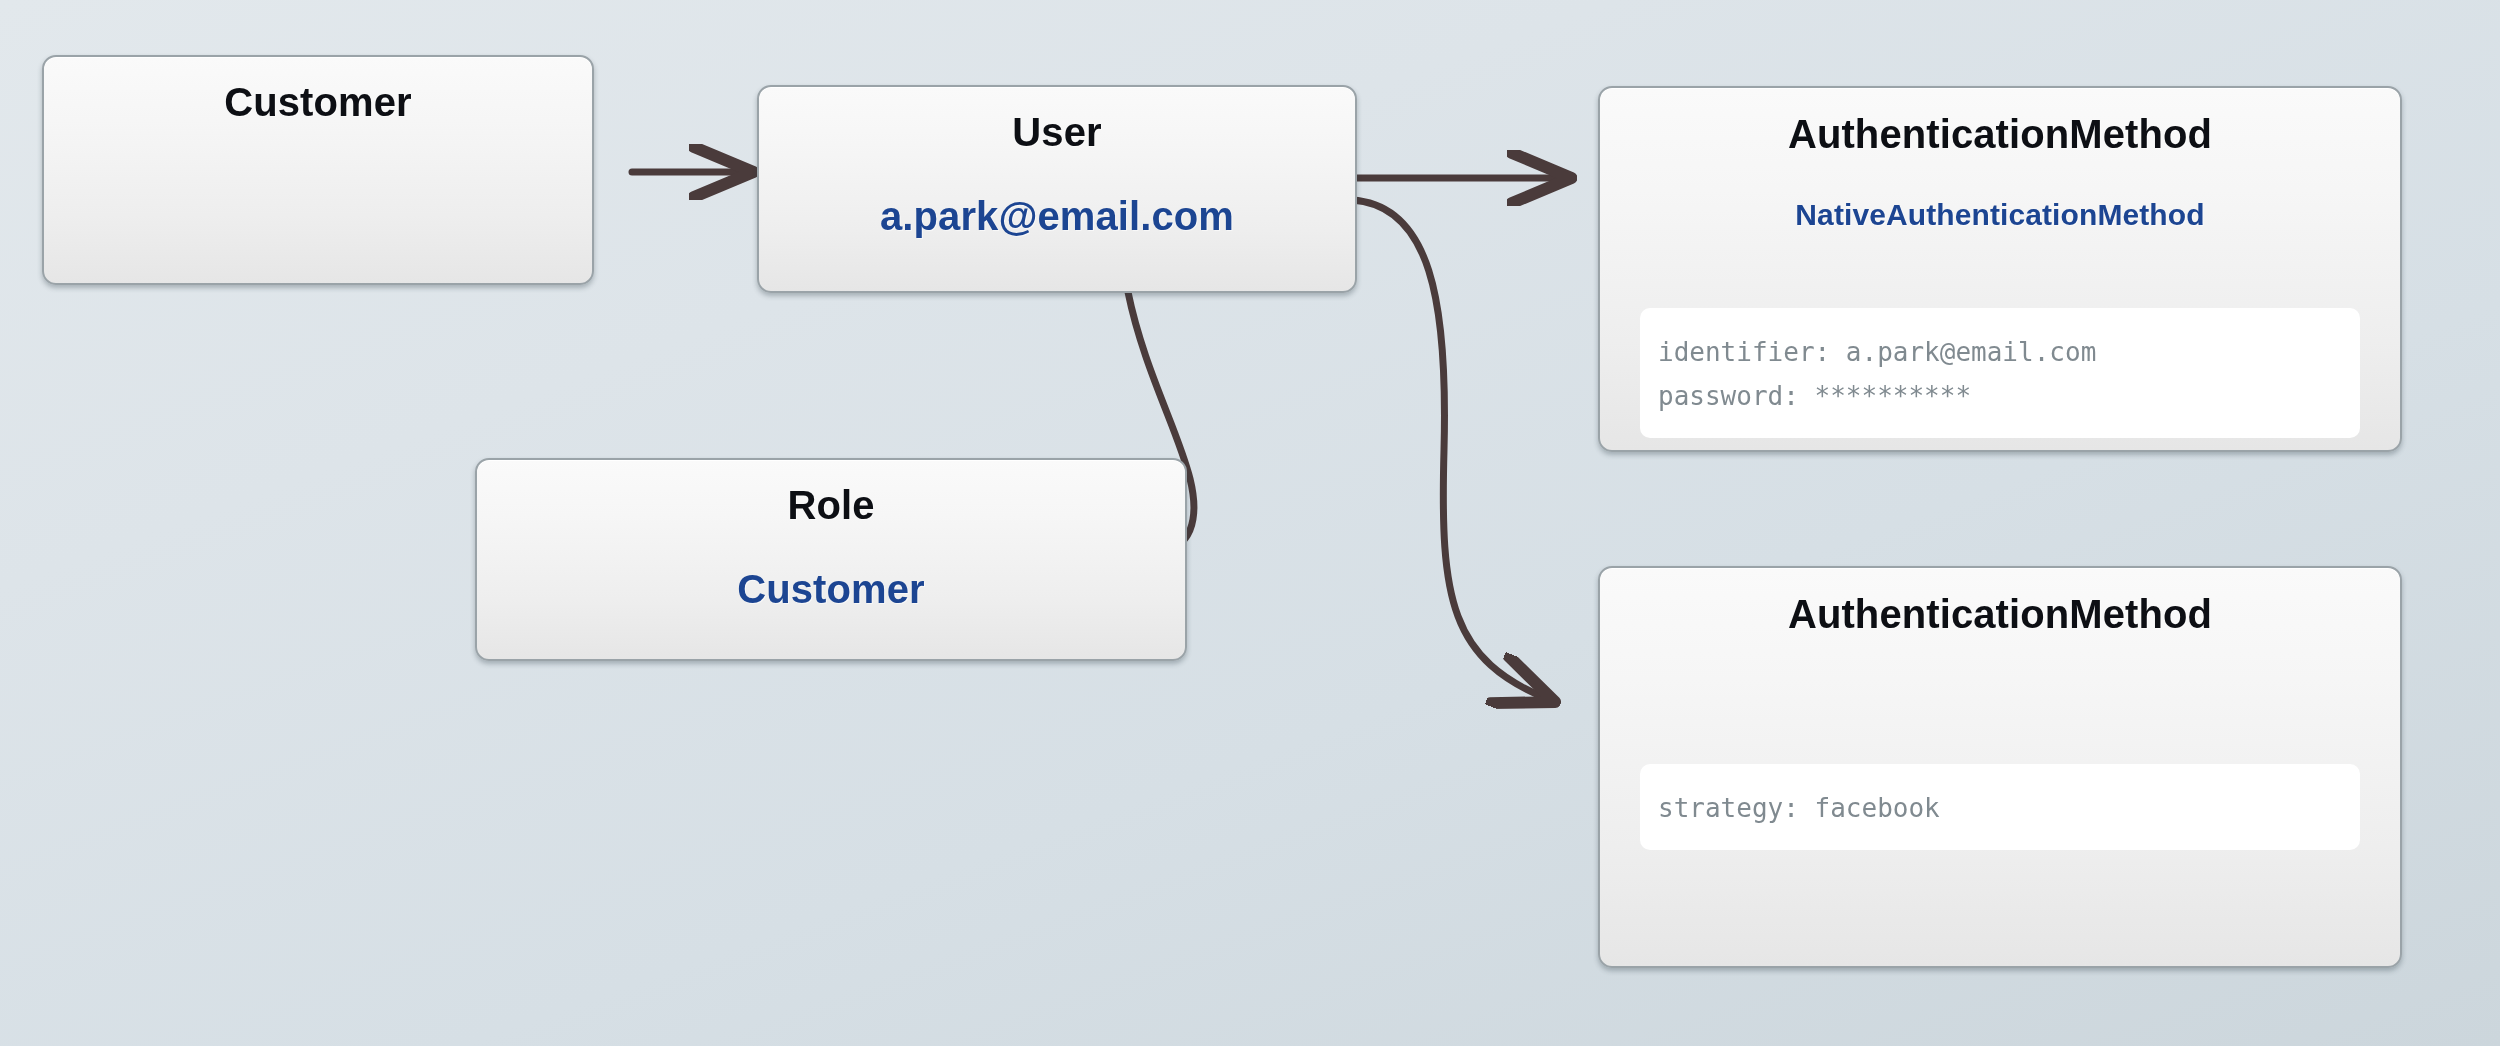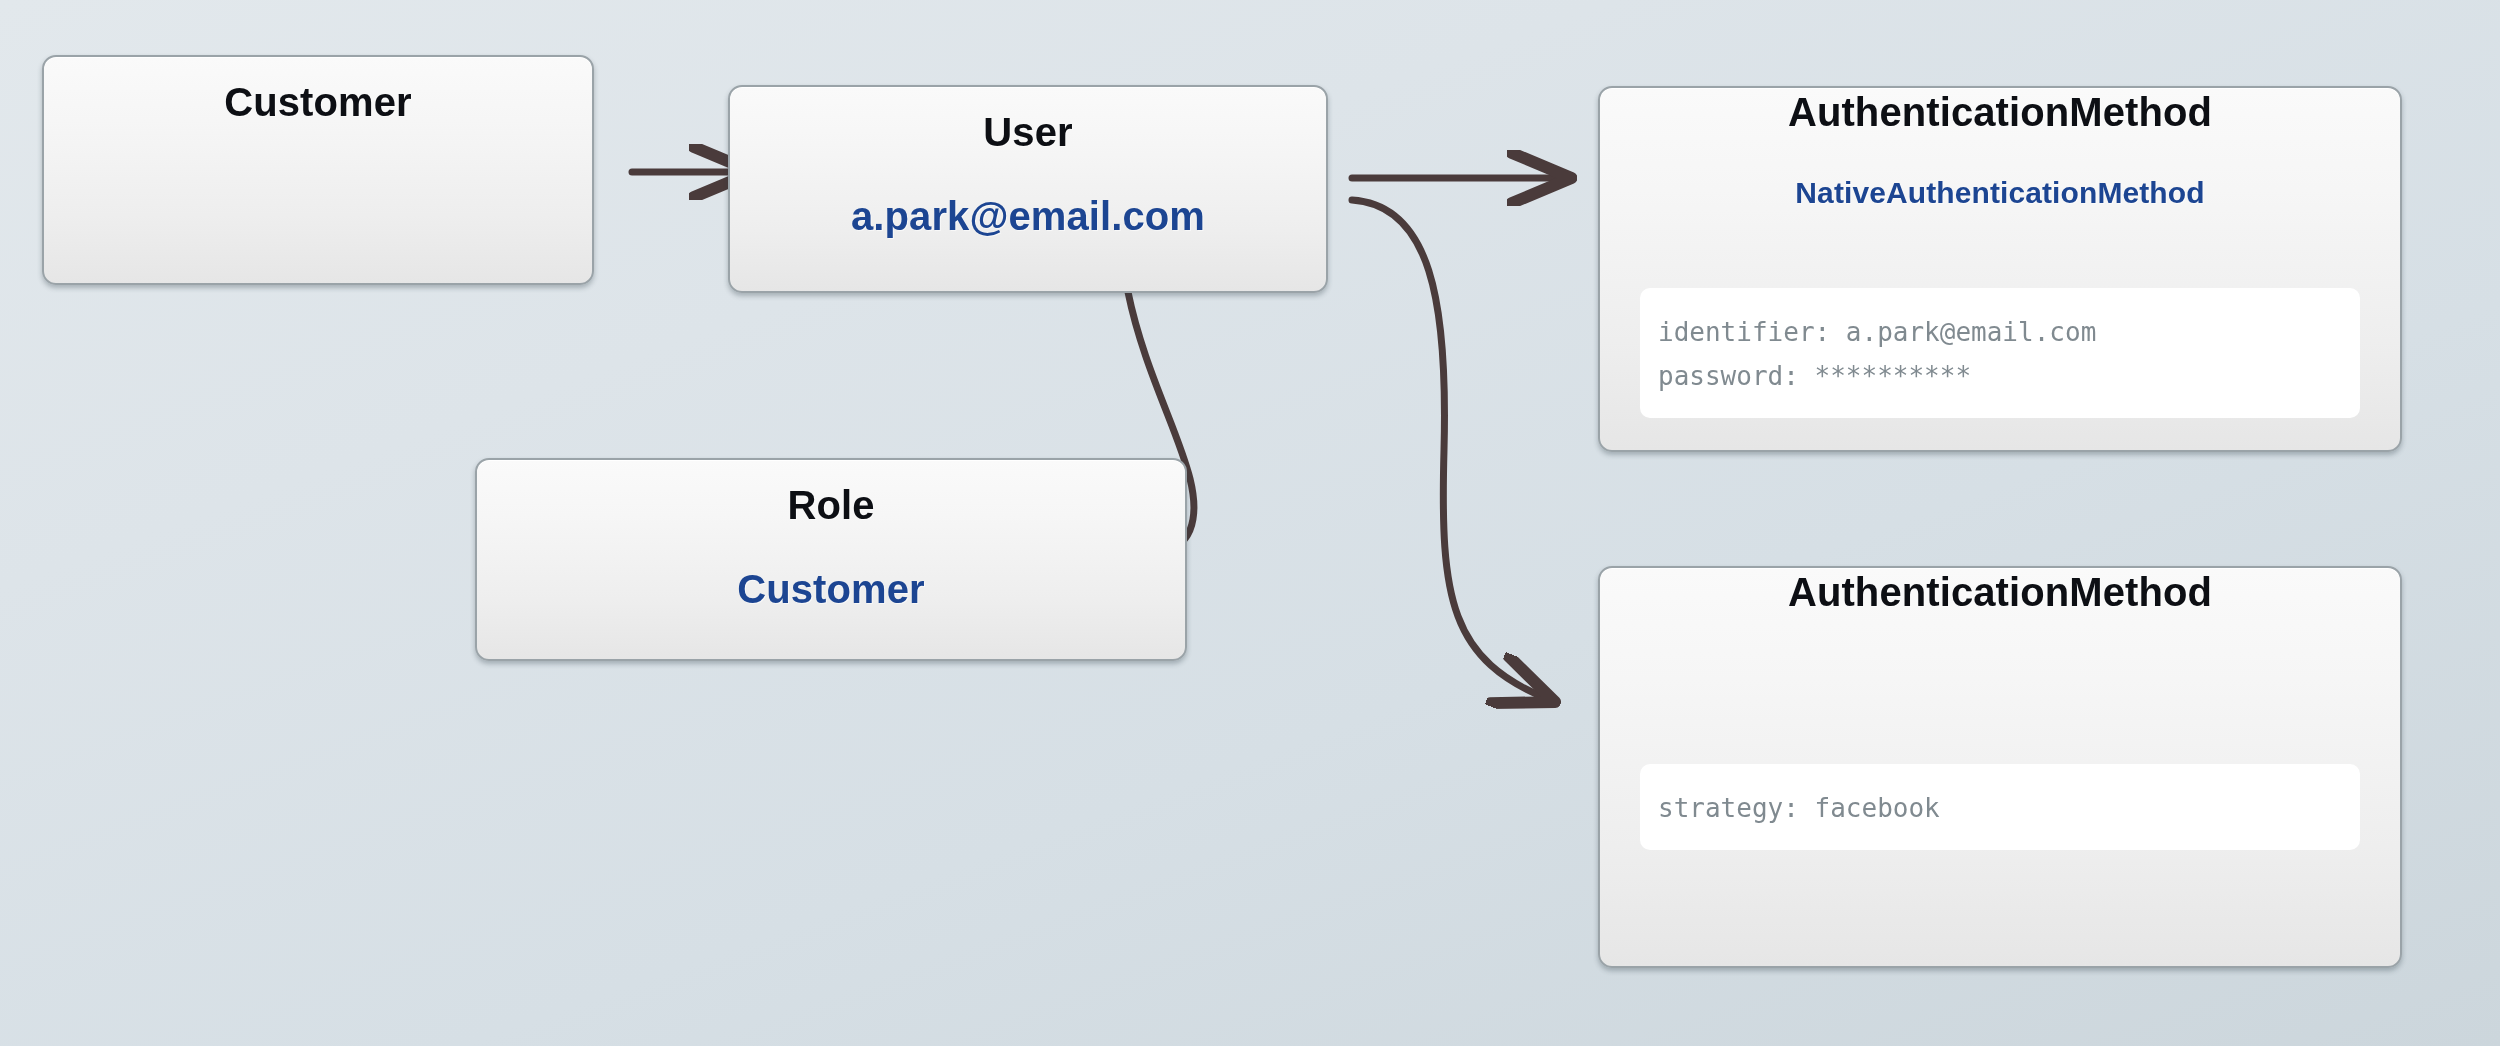--- a/index.html
+++ b/index.html
@@ -42,21 +42,21 @@
     text-shadow: 1px 1px 0 rgba(255,255,255,0.6);
     white-space: nowrap;
   }
 
   
   .card.small { padding-top: 22px; }
   .card.small .title    { font-size: 40px; line-height: 46px; }
   .card.small .subtitle { font-size: 40px; line-height: 46px; margin-top: 38px; }
 
   
-  .card.large { }
+  .card.large { padding-top: 22px; }
   .card.large .title    { font-size: 40px; line-height: 48px; }
   .card.large .subtitle { font-size: 30px; line-height: 50px; margin-top: 32px; }
 
   
   .props {
     position: absolute;
     left: 40px;
     right: 40px;
     background: #ffffff;
     border-radius: 10px;
@@ -107,34 +107,34 @@
 
     <g>
       <path d="M1352,200 C1430,205 1448,300 1444,450 C1440,600 1450,660 1550,700" fill="none" stroke="#4a3b3b" stroke-width="7" stroke-linecap="round" marker-end="url(#arrowhead)"></path>
     </g>
   </svg>
 
   <div class="card small" style="left:42px; top:55px; width:552px; height:230px;">
     <div class="title">Customer</div>
   </div>
 
-  <div class="card small" style="left:728px; top:85px; width:600px; height:208px;">
+  <div class="card small" style="left:757px; top:85px; width:600px; height:208px;">
     <div class="title">User</div>
     <div class="subtitle">a.park@email.com</div>
   </div>
 
   <div class="card small" style="left:475px; top:458px; width:712px; height:203px;">
     <div class="title">Role</div>
     <div class="subtitle">Customer</div>
   </div>
 
   <div class="card large" style="left:1598px; top:86px; width:804px; height:366px;">
     <div class="title">AuthenticationMethod</div>
     <div class="subtitle">NativeAuthenticationMethod</div>
-    <div class="props" style="top:200px;">
+    <div class="props" style="top:220px;">
       <div class="prop">identifier: a.park@email.com</div>
       <div class="prop">password: **********</div>
     </div>
   </div>
 
   <div class="card large" style="left:1598px; top:566px; width:804px; height:402px;">
     <div class="title">AuthenticationMethod</div>
     <div class="props" style="top:196px;">
       <div class="prop">strategy: facebook</div>
     </div>

